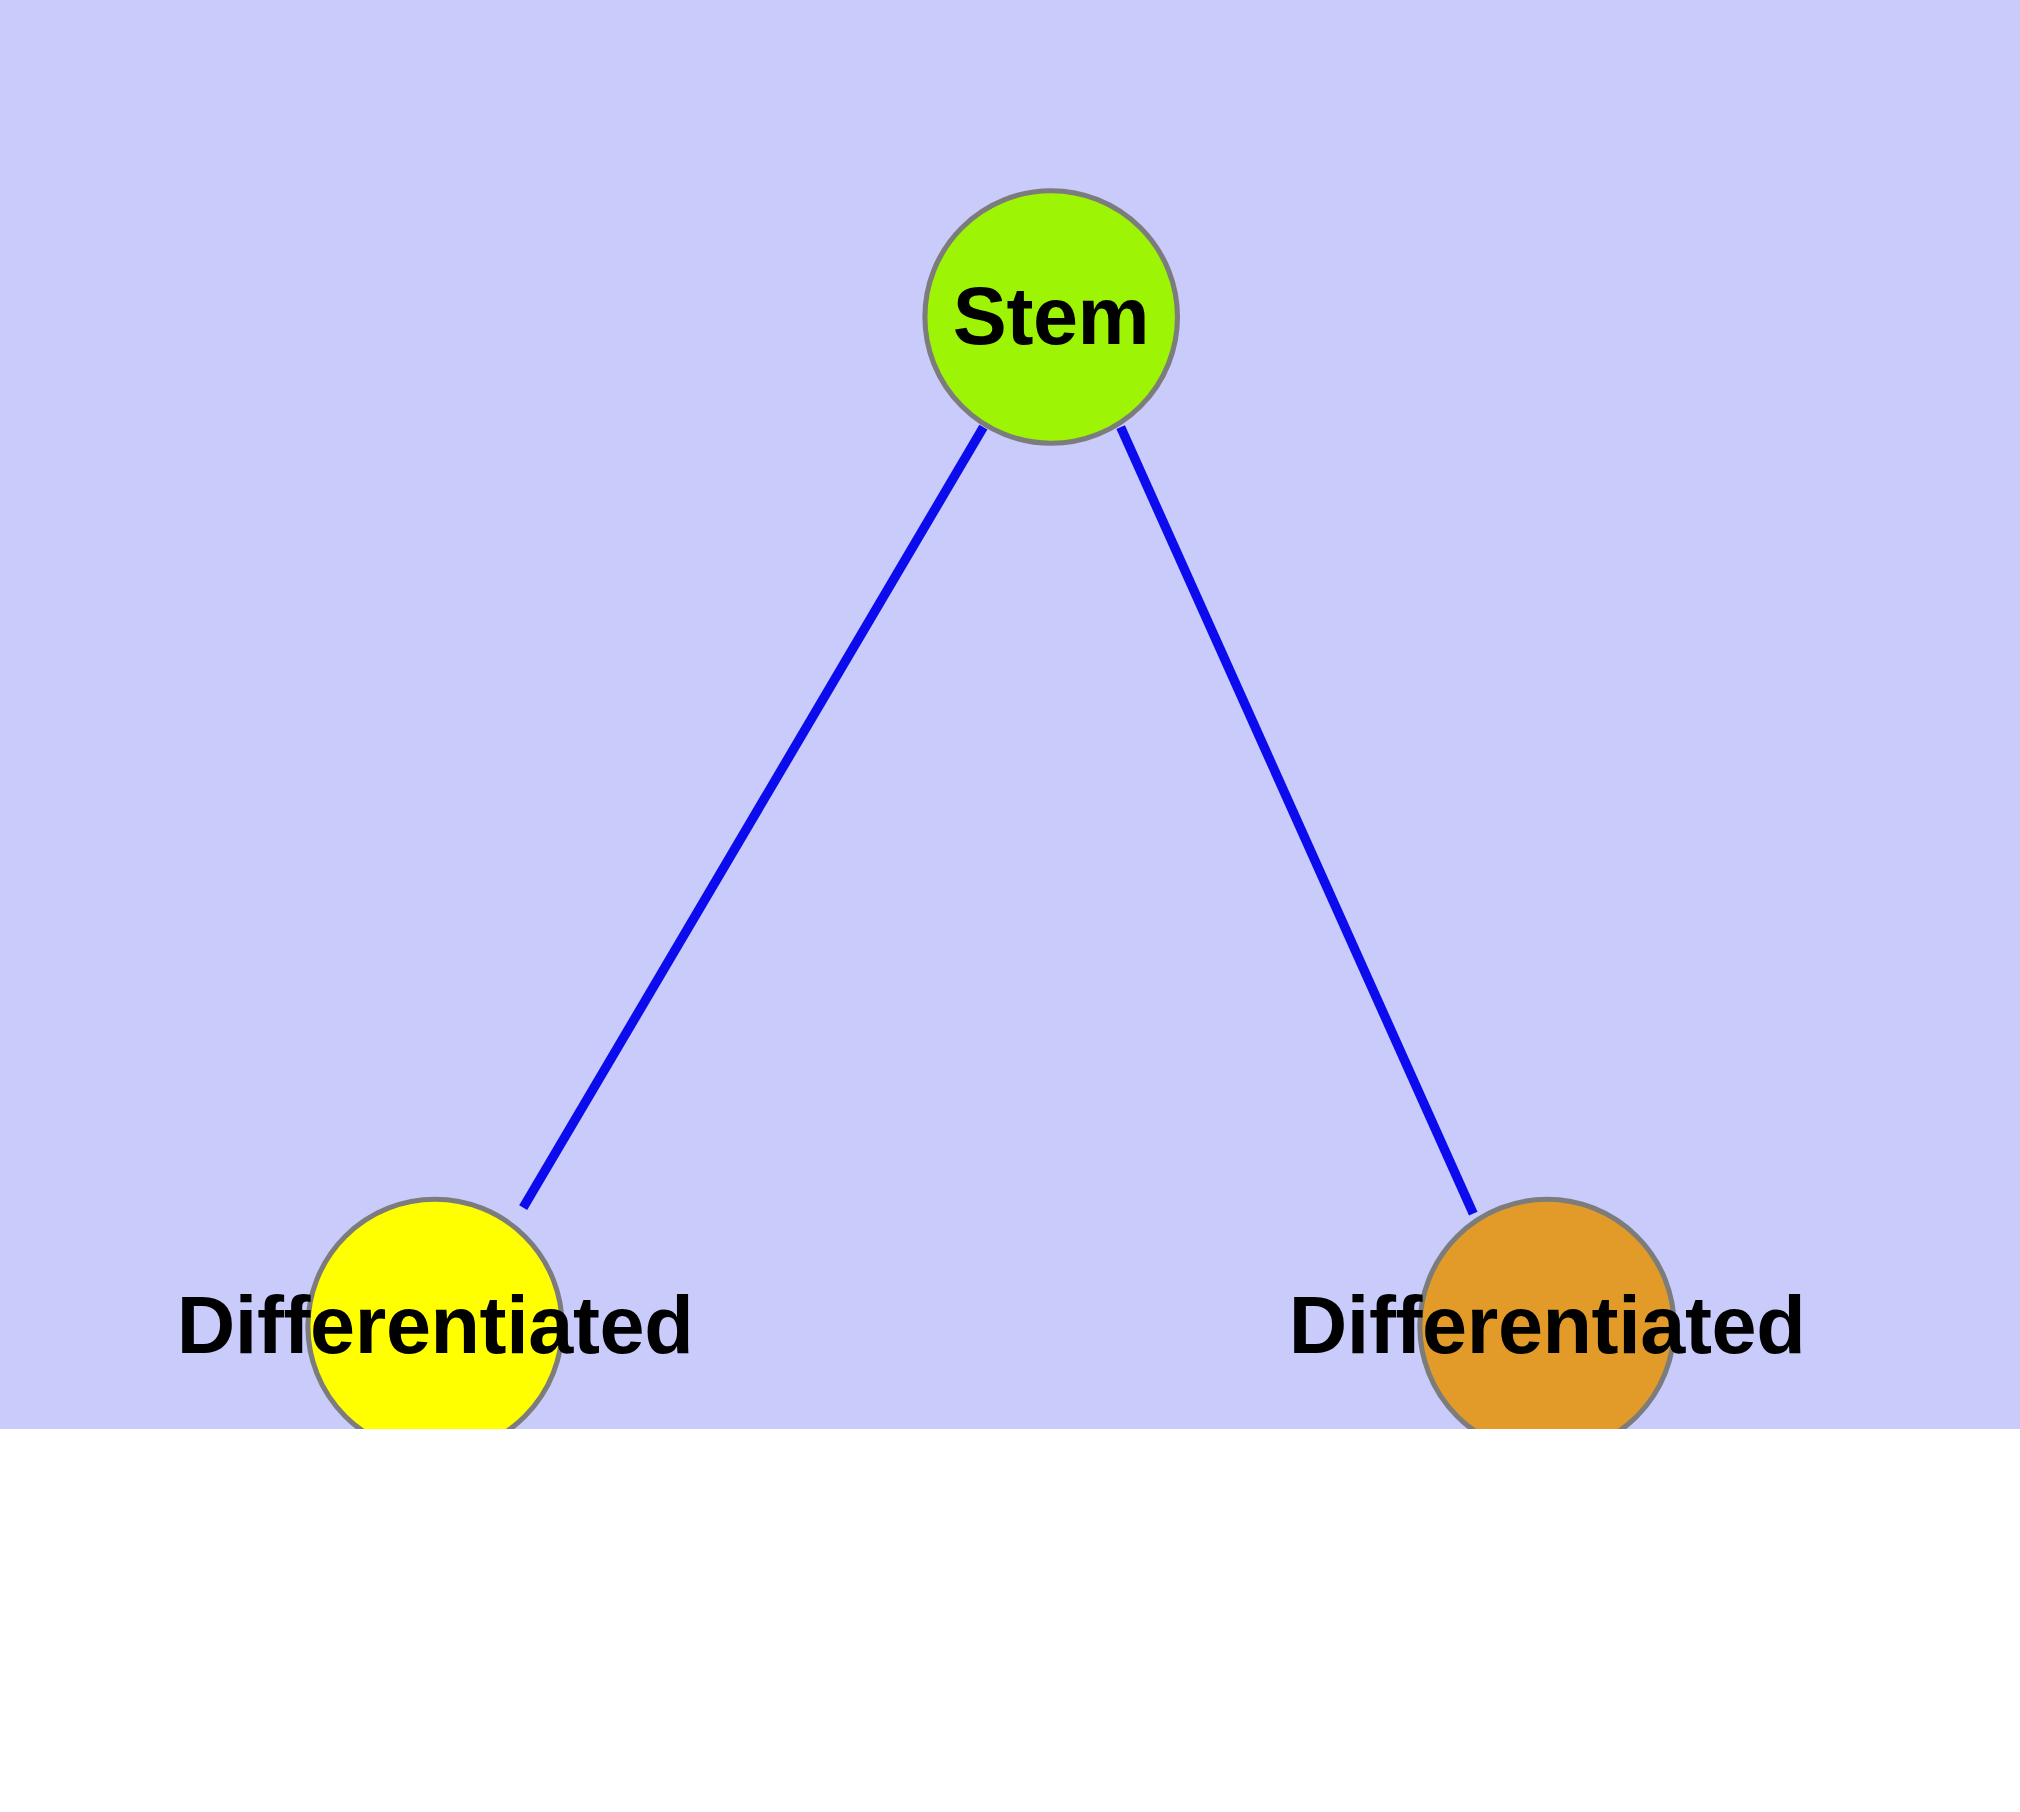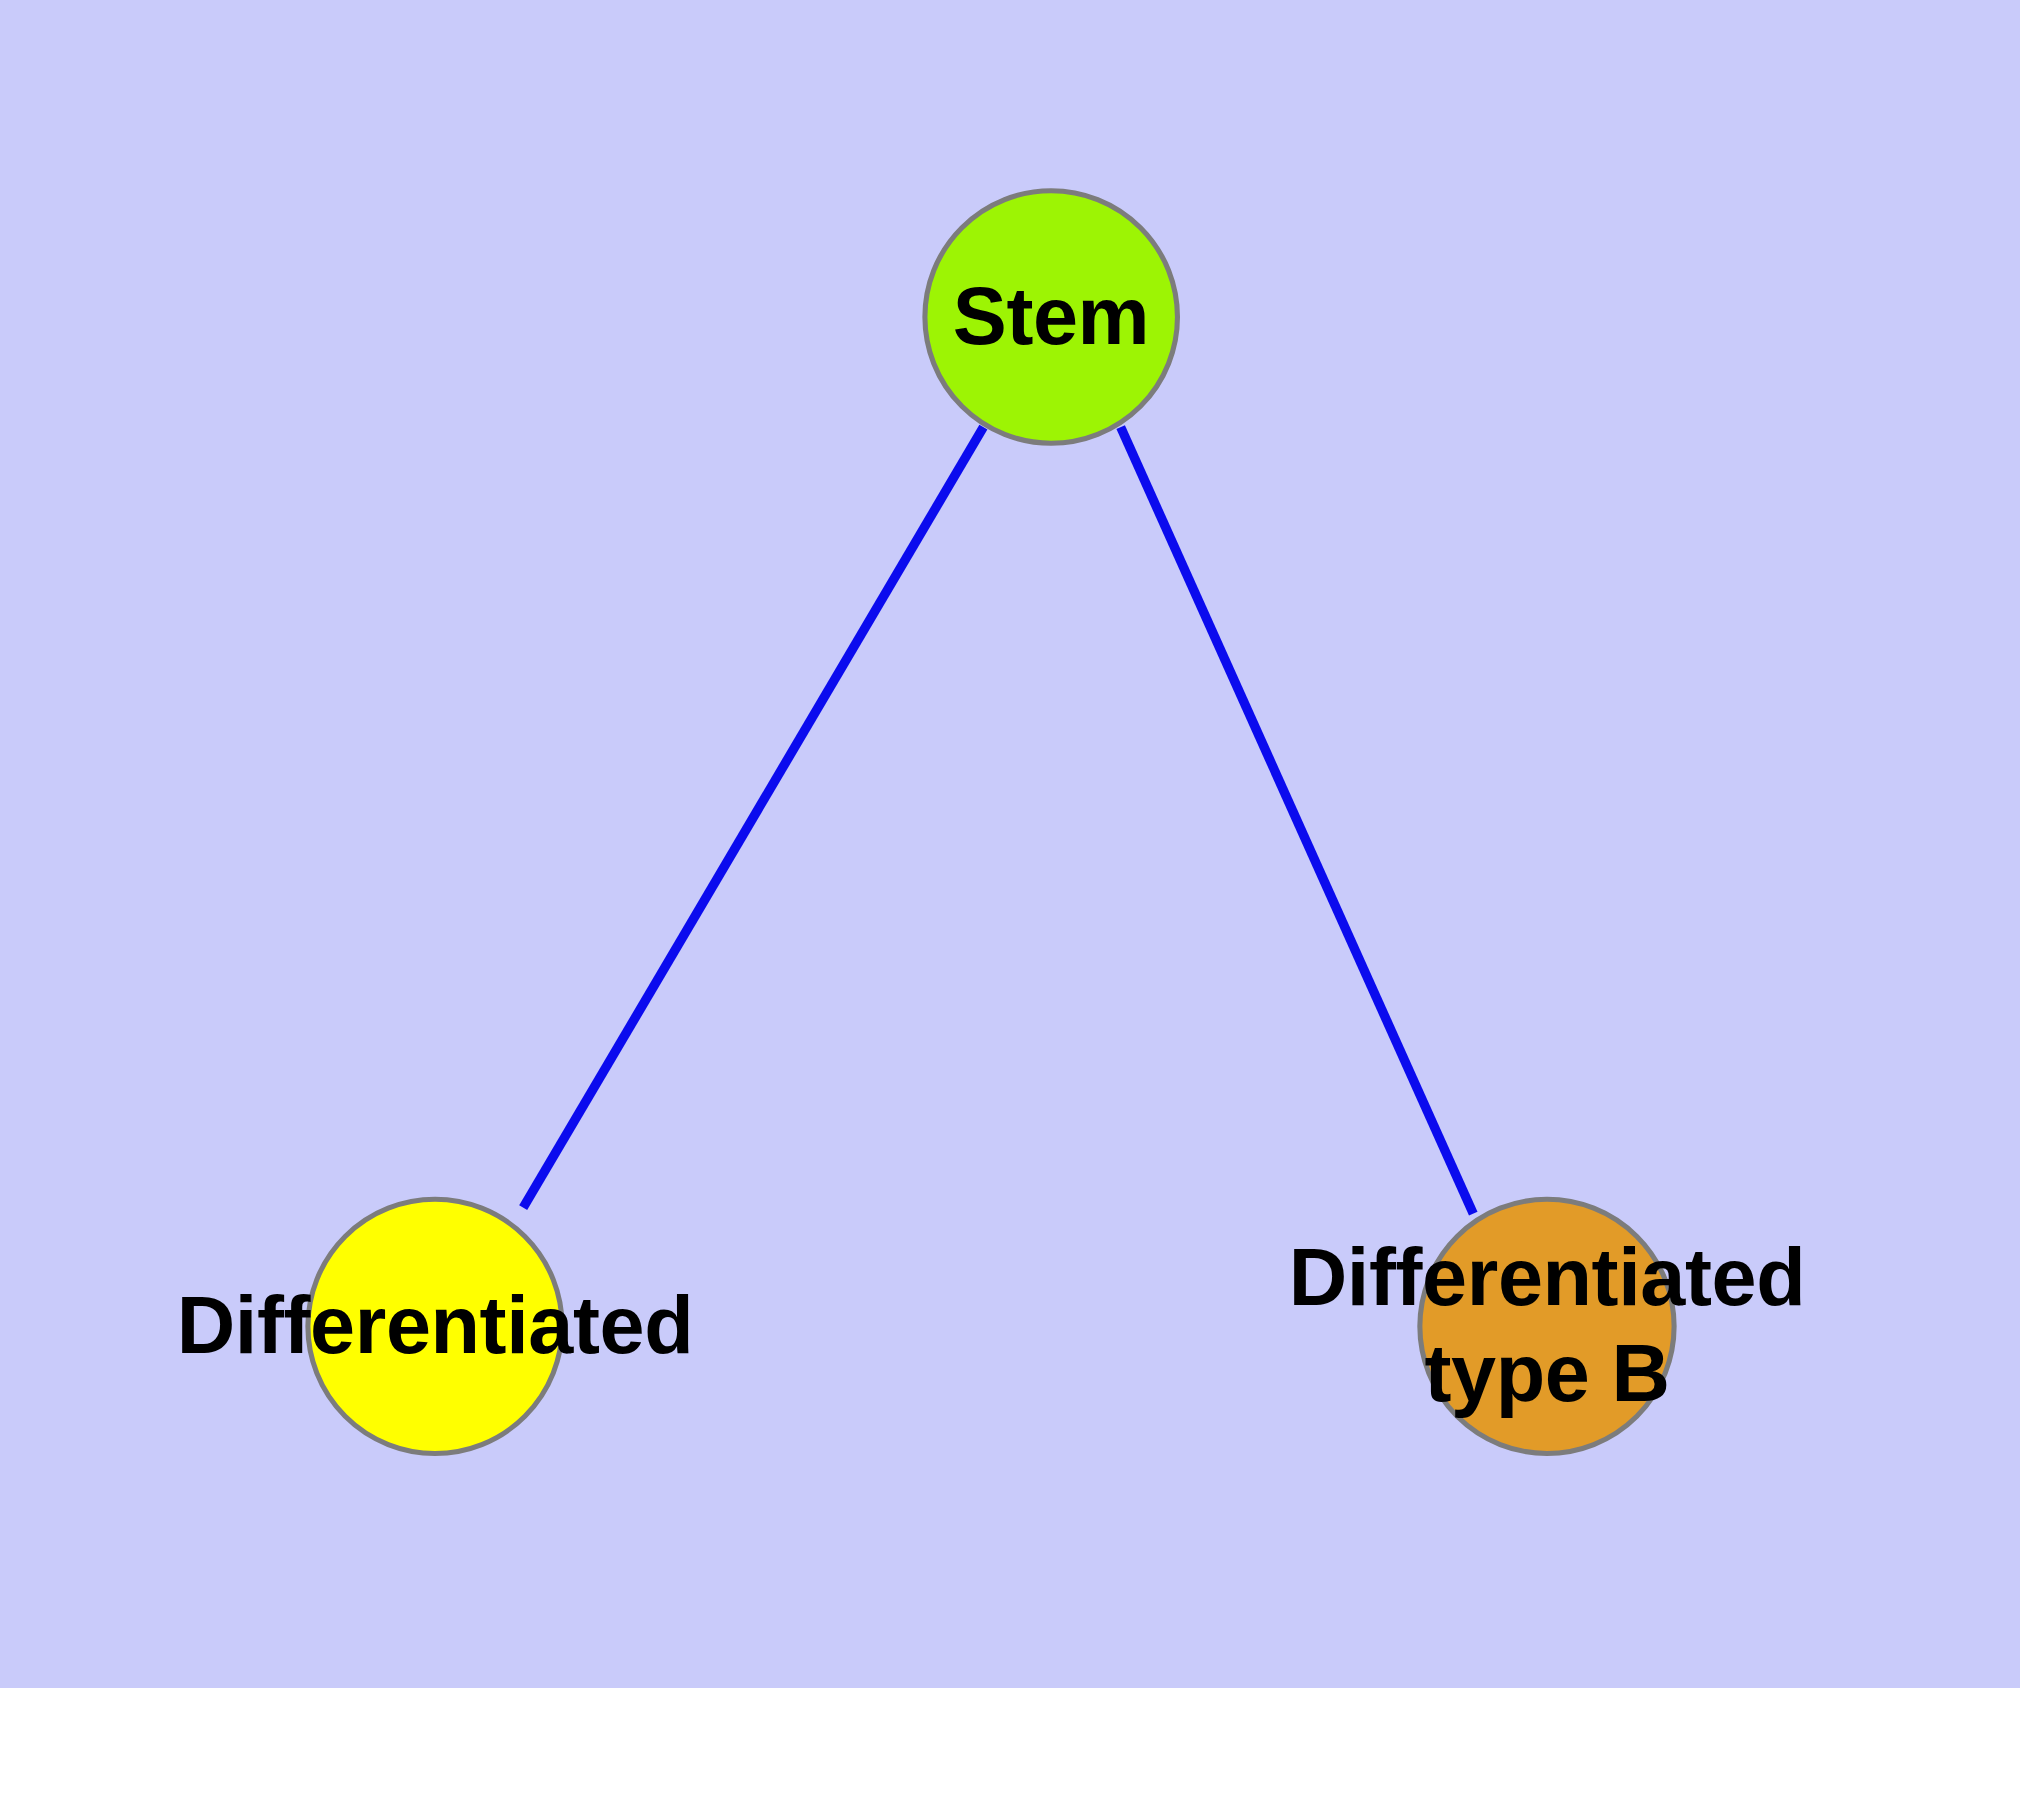--- a/index.html
+++ b/index.html
@@ -34,36 +34,36 @@
     line-height: 1.18;
     white-space: pre;
     pointer-events: none;
     transform: translate(-50%, -50%);
     letter-spacing: -0.4px;
   }
 </style>
 </head>
 <body>
 
-<div id="canvas" style="width: 2021px; height: 1688px;">
+<div id="canvas" style="width: 2021px; height: 1429px;">
 
   <div id="graph-bg" style="background: rgb(201, 203, 250); width: 2021px; height: 1812px;"></div>
 
   <svg id="graph-svg" viewBox="0 0 2384 2138" style="width: 2021px; height: 1812px;">
     <g id="edges-layer">
         <line x1="1160" y1="504" x2="617" y2="1425" stroke="#0b0bee" stroke-width="11" stroke-linecap="butt"></line>
         <line x1="1322" y1="504" x2="1738" y2="1432" stroke="#0b0bee" stroke-width="11" stroke-linecap="butt"></line>
       </g>
     <g id="nodes-layer">
         <circle cx="1240" cy="374" r="149" fill="#9df404" stroke="#7c7c7c" stroke-width="6"></circle>
         <circle cx="513" cy="1565" r="150" fill="#ffff00" stroke="#7c7c7c" stroke-width="6"></circle>
         <circle cx="1825" cy="1565" r="150" fill="#e29b28" stroke="#7c7c7c" stroke-width="6"></circle>
       </g>
   </svg>
 
   <div id="labels-layer">
       <div class="node-label" style="left: 1051px; top: 317px; font-size: 81px;"><div>Stem</div></div>
       <div class="node-label" style="left: 435px; top: 1326px; font-size: 81px;"><div>Differentiated</div></div>
-      <div class="node-label" style="left: 1547px; top: 1326px; font-size: 81px;"><div>Differentiated</div><div>type B</div></div>
+      <div class="node-label" style="left: 1547px; top: 1326px; font-size: 81px;"><div>Differentiated</div></div>
     </div>
 
 </div>
 
 
 </body></html>

